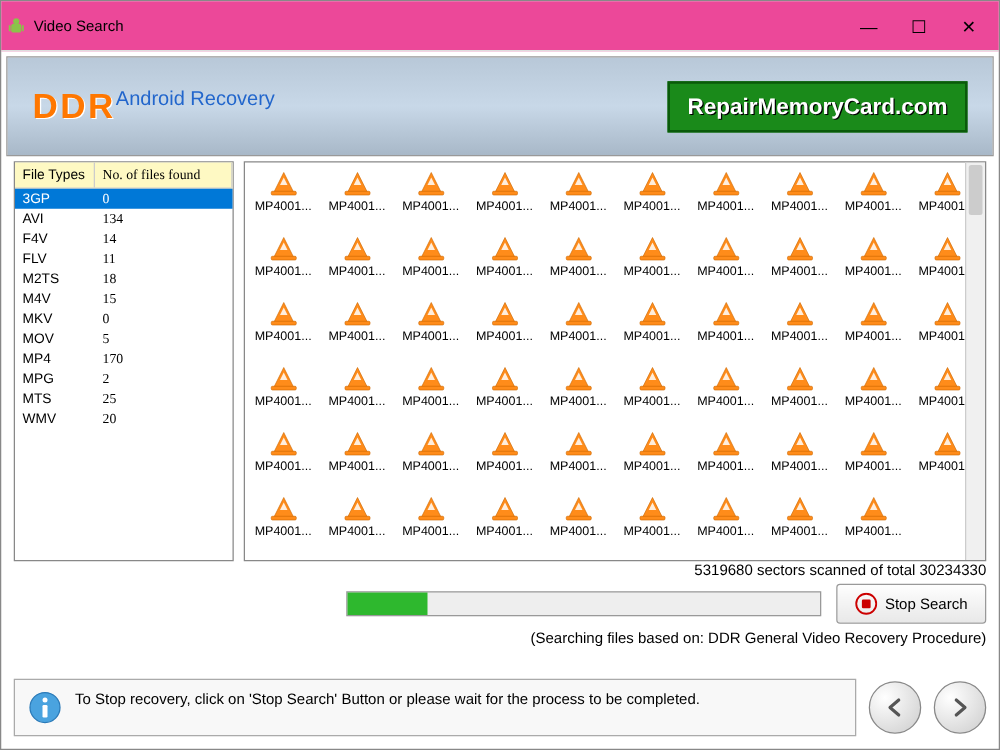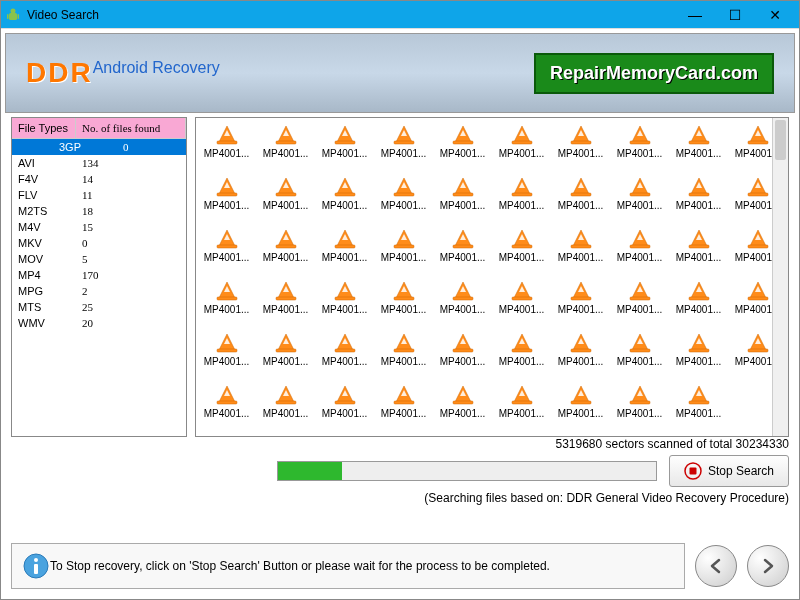--- a/index.html
+++ b/index.html
@@ -1,52 +1,52 @@
 <!DOCTYPE html>
 <html><head>
 <meta charset="utf-8">
 <style>
 * { box-sizing: border-box; margin: 0; padding: 0; font-family: "Segoe UI", Tahoma, sans-serif; }
 body { background: #e0e0e0; width: 800px; height: 600px; overflow: hidden; }
 .window { width: 800px; height: 600px; background: #fff; border: 1px solid #888; display: flex; flex-direction: column; }
-.titlebar { height: 28px; background: #0ea5e9; border-bottom: 1px solid #ddd; display: flex; align-items: center; padding: 0 4px; }
+.titlebar { height: 40px; background: #ec4899; border-bottom: 1px solid #ddd; display: flex; align-items: center; padding: 0 4px; }
 .titlebar-icon { width: 16px; height: 16px; margin-right: 6px; }
 .titlebar-title { font-size: 12px; flex: 1; }
 .titlebar-btns { display: flex; gap: 0; }
 .titlebar-btn { width: 40px; height: 26px; display: flex; align-items: center; justify-content: center; font-size: 14px; cursor: pointer; }
 .header-banner { height: 80px; margin: 4px; background: linear-gradient(180deg, #b8c8d8 0%, #c8d8e8 50%, #a8b8c8 100%); border: 1px solid #999; position: relative; display: flex; align-items: center; padding: 0 20px; justify-content: space-between; }
 .header-left { display: flex; }
 .ddr-logo { font-size: 28px; font-weight: bold; color: #ff7700; text-shadow: 1px 1px 0 #fff; letter-spacing: 2px; font-family: Arial, sans-serif; }
 .header-sub { font-size: 16px; color: #2266cc; font-weight: 500; margin-top: 2px; }
 .brand-box { background: #1a8a1a; color: #fff; padding: 8px 14px; font-size: 18px; font-weight: bold; border: 2px solid #0a5a0a; text-shadow: 1px 1px 0 #000; }
 .content { flex: 1; margin: 0 10px; display: flex; flex-direction: column; }
 .main-row { display: flex; gap: 8px; height: 320px; }
 .filetype-table { width: 176px; border: 1px solid #888; background: #fff; font-size: 11px; }
-.ft-header { display: flex; background: #f9a8d4; border-bottom: 1px solid #ccc; }
+.ft-header { display: flex; background: #fef9c3; border-bottom: 1px solid #ccc; }
 .ft-header > div { padding: 4px 6px; border-right: 1px solid #ccc; }
 .ft-col1 { width: 64px; }
 .ft-col2 { flex: 1; font-family: Liberation Serif, serif; }
 .ft-row { display: flex; cursor: pointer; }
 .ft-row > div { padding: 2px 6px; }
-.ft-row.selected { background: #0078d7; color: #fff; padding-left: 41px; }
+.ft-row.selected { background: #0078d7; color: #fff; }
 .thumbs-panel { flex: 1; border: 1px solid #888; background: #fff; position: relative; overflow: hidden; }
 .thumbs-grid { display: grid; grid-template-columns: repeat(10, 1fr); gap: 2px; padding: 4px 2px; height: 100%; overflow-y: auto; }
 .thumb { display: flex; flex-direction: column; align-items: center; font-size: 10px; cursor: pointer; padding: 2px 0; }
 .thumb-icon { width: 24px; height: 22px; margin-bottom: 2px; }
 .thumb-label { width: 52px; overflow: hidden; text-overflow: ellipsis; white-space: nowrap; text-align: center; }
 .scrollbar-v { position: absolute; right: 0; top: 0; width: 16px; height: 100%; background: #f0f0f0; border-left: 1px solid #ccc; }
 .scroll-handle { position: absolute; top: 2px; left: 2px; right: 2px; height: 40px; background: #ccc; border-radius: 2px; }
 .progress-area { margin-top: 0; display: flex; flex-direction: column; align-items: flex-end; gap: 4px; font-size: 12px; }
 .progress-row { display: flex; align-items: center; gap: 12px; }
 .progress-bar { width: 380px; height: 20px; border: 1px solid #999; background: #eee; position: relative; }
 .progress-fill { position: absolute; left: 0; top: 0; height: 100%; background: #2eb82e; }
 .stop-btn { display: flex; align-items: center; gap: 6px; padding: 6px 14px; background: linear-gradient(#fefefe, #e8e8e8); border: 1px solid #999; border-radius: 3px; cursor: pointer; font-size: 12px; }
 .stop-icon { width: 18px; height: 18px; }
 .footer { margin: 8px 10px 10px; display: flex; align-items: center; gap: 10px; }
-.info-box { flex: 1; border: 1px solid #aaa; padding: 8px 10px; display: flex; align-items: center; font-size: 12px; background: #f8f8f8; }
+.info-box { flex: 1; border: 1px solid #aaa; padding: 8px 10px; display: flex; align-items: flex-start; gap: 10px; font-size: 12px; background: #f8f8f8; }
 .info-icon { width: 28px; height: 28px; }
 .nav-btn { width: 42px; height: 42px; border-radius: 50%; background: radial-gradient(circle at 30% 30%, #fff, #ccc); border: 1px solid #888; display: flex; align-items: center; justify-content: center; cursor: pointer; font-size: 18px; color: #555; }
 </style>
 </head>
 <body>
 
 <div class="window">
   <div class="titlebar">
     <svg class="titlebar-icon" viewBox="0 0 16 16">
         <circle cx="8" cy="4" r="2.5" fill="#8bc34a"></circle>

